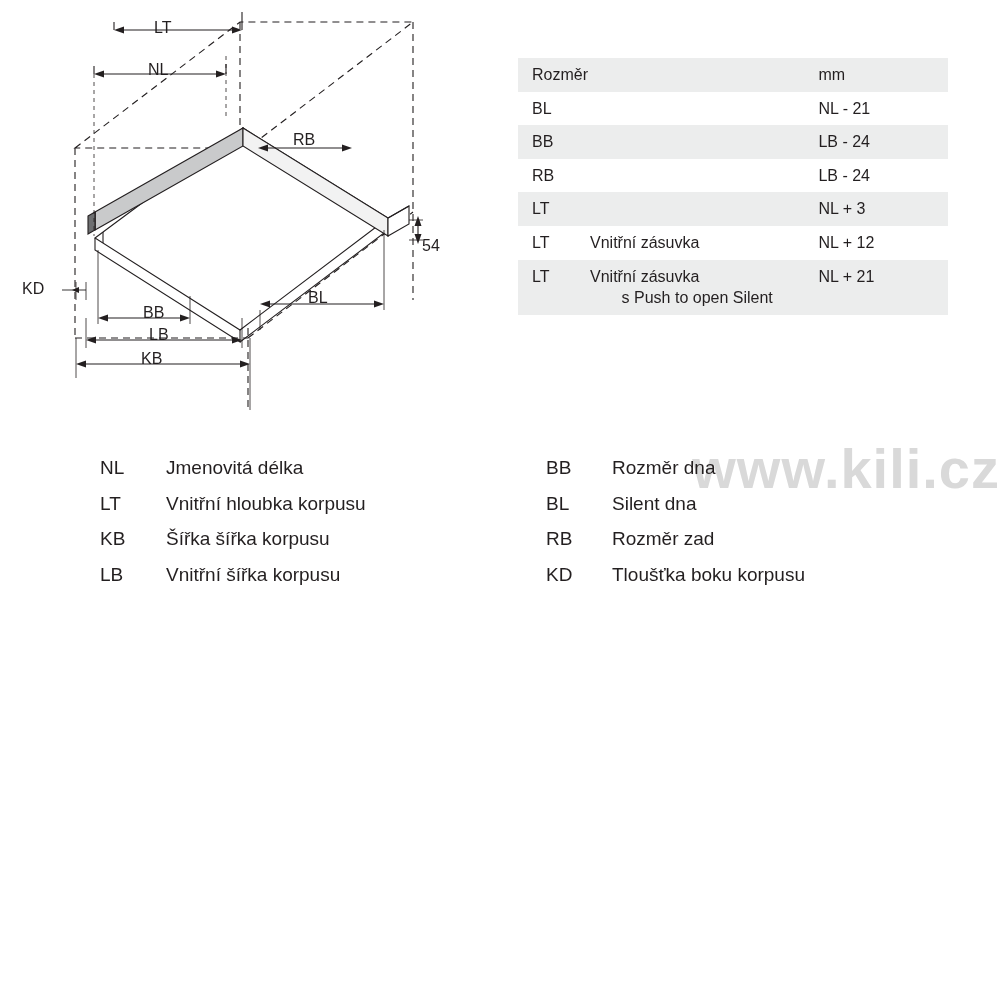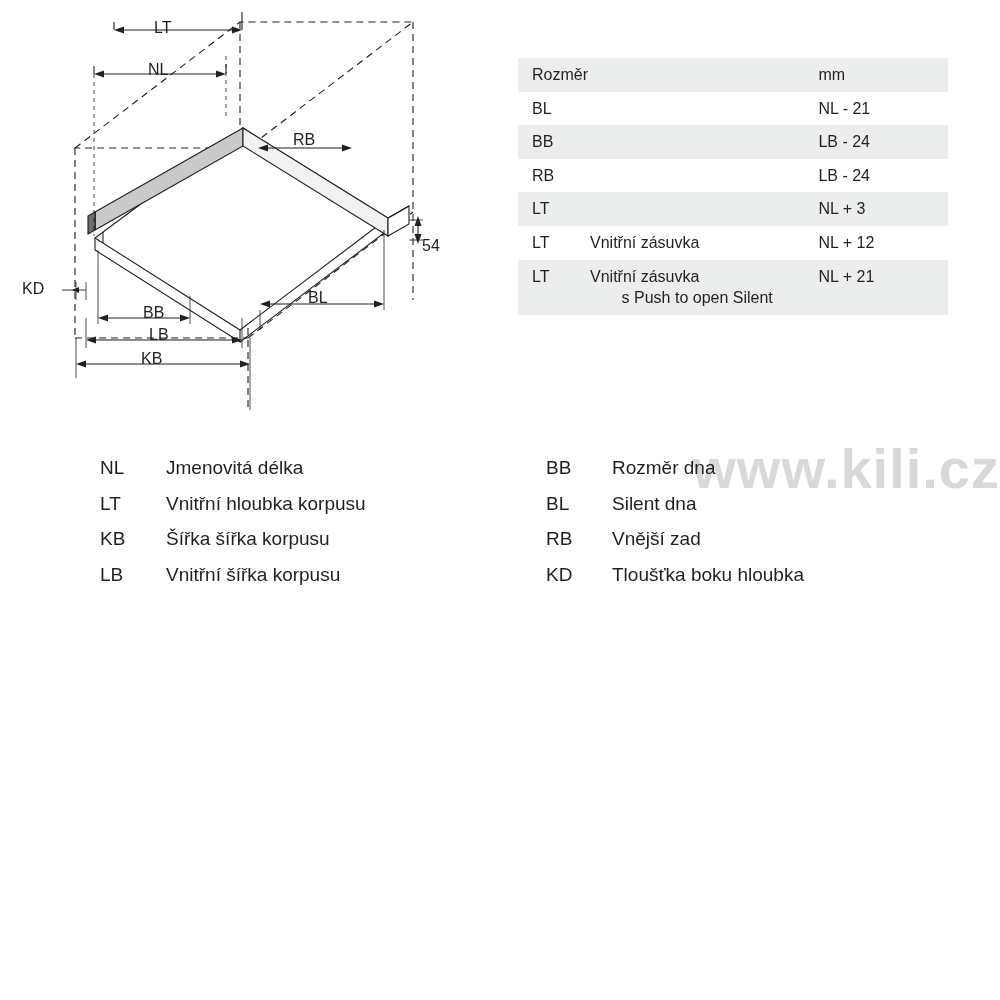--- a/index.html
+++ b/index.html
@@ -290,23 +290,23 @@
       <tr>
         <td class="lg-code">LT</td>
         <td class="lg-text-left">Vnitřní hloubka korpusu</td>
         <td class="lg-code-2">BL</td>
         <td class="lg-text">Silent dna</td>
       </tr>
       <tr>
         <td class="lg-code">KB</td>
         <td class="lg-text-left">Šířka šířka korpusu</td>
         <td class="lg-code-2">RB</td>
-        <td class="lg-text">Vnější zad</td>
+        <td class="lg-text">Rozměr zad</td>
       </tr>
       <tr>
         <td class="lg-code">LB</td>
         <td class="lg-text-left">Vnitřní šířka korpusu</td>
         <td class="lg-code-2">KD</td>
-        <td class="lg-text">Tloušťka boku hloubka</td>
+        <td class="lg-text">Tloušťka boku korpusu</td>
       </tr>
     </tbody>
   </table>
 </div>
 
 </body></html>

